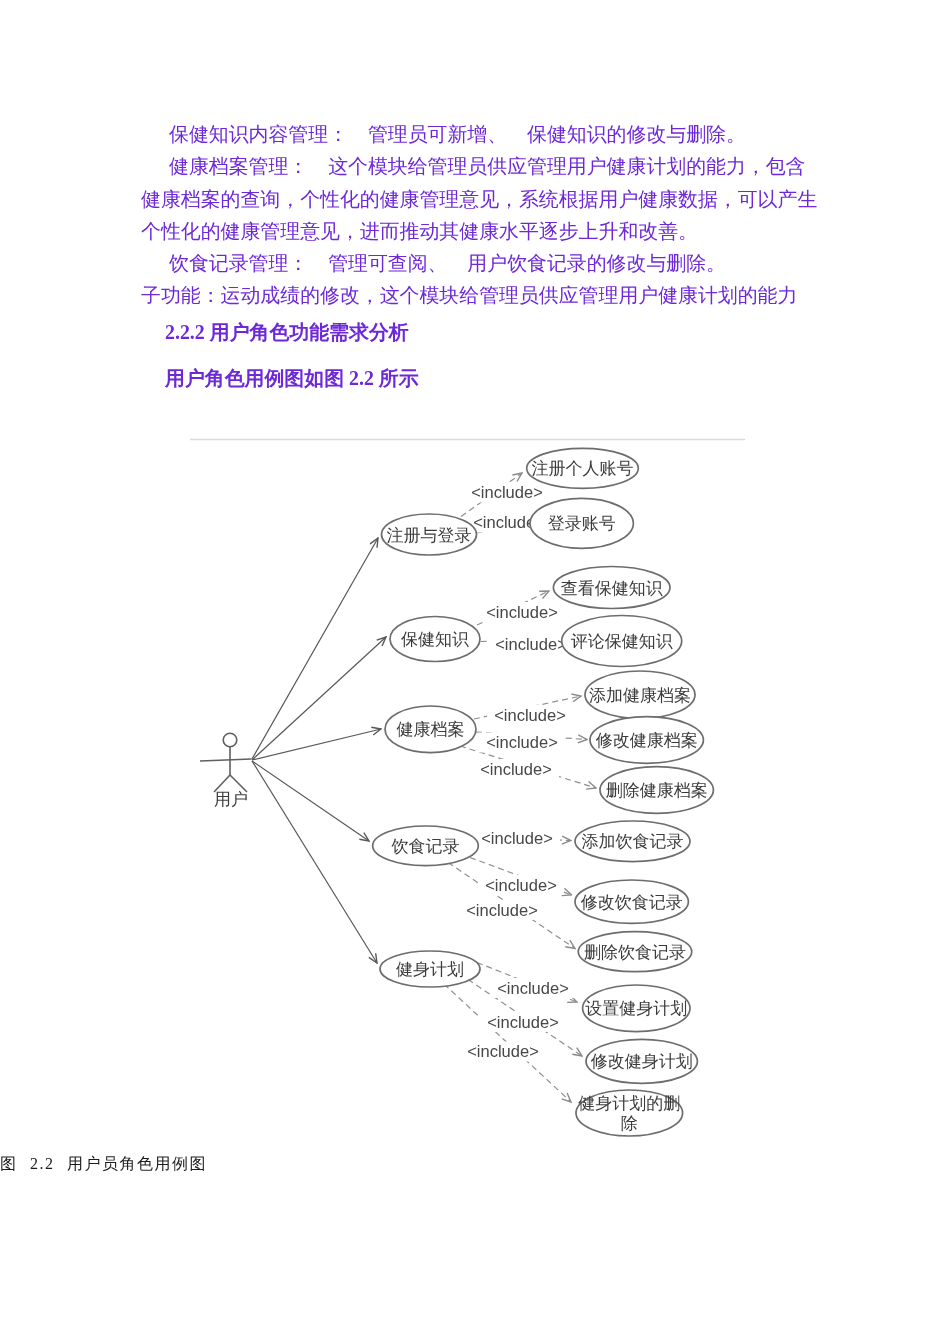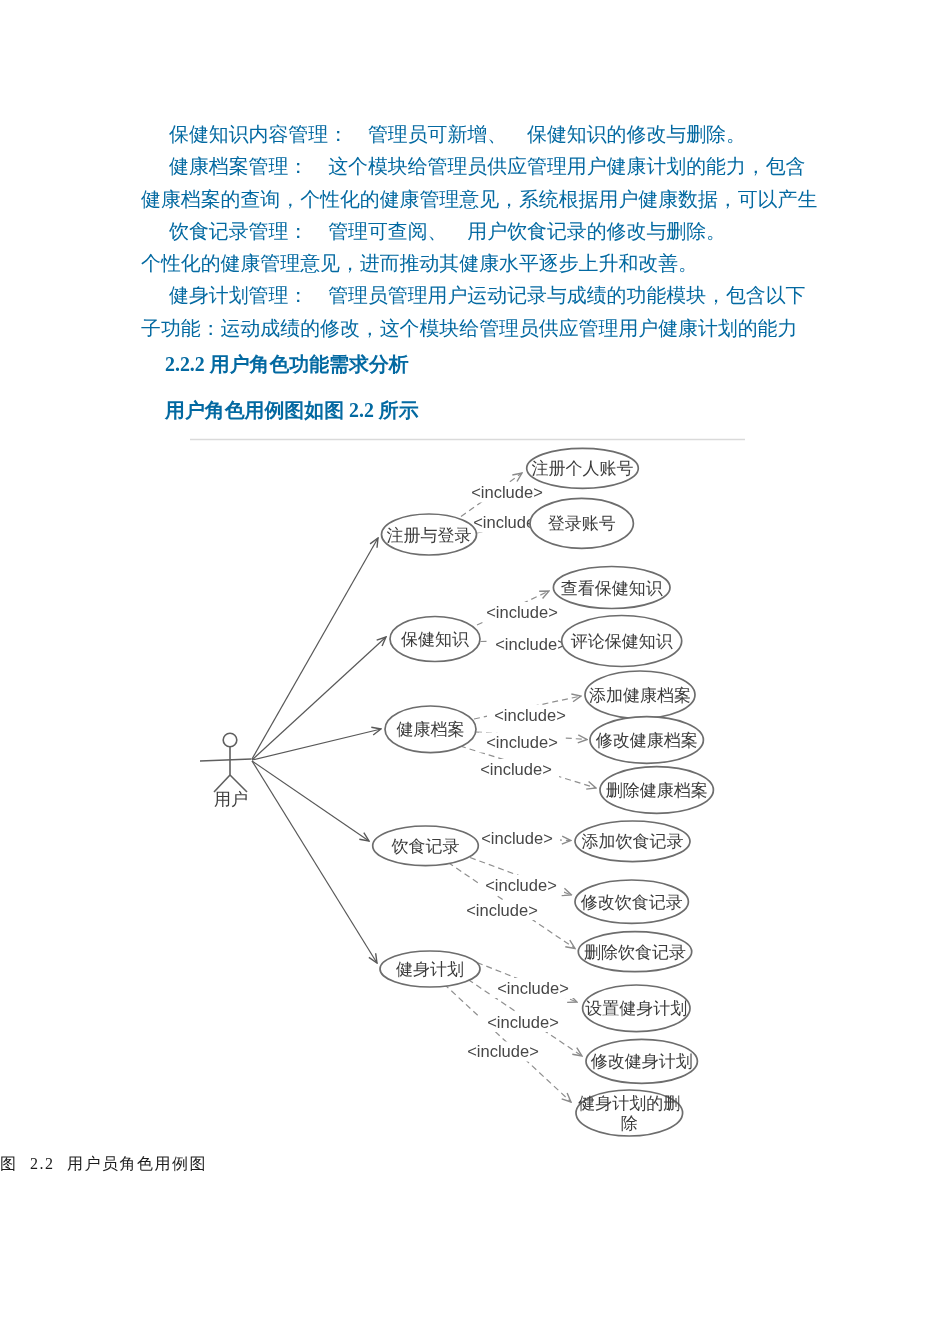--- a/index.html
+++ b/index.html
@@ -11,21 +11,21 @@
     position: relative;
     overflow: hidden;
   }
   .page { position: absolute; inset: 0; }
 
   
   .body-text {
     position: absolute;
     top: 118px; left: 141px; width: 680px;
     font-size: 19.9px;
-    color: #0369a1;
+    color: #6d28d9;
   }
   .bodyline {
     height: 32.3px; line-height: 32.3px;
     white-space: nowrap;
     letter-spacing: 0;
   }
   .bodyline.indent { padding-left: 28px; }
   .bodyline.indent-sm { padding-left: 24px; font-weight: bold; }
   .bodyline.mt4 { margin-top: 4px; }
   .bodyline.mt3 { margin-top: 14px; }
@@ -52,23 +52,22 @@
 </style>
 </head>
 <body>
 
 <div class="page">
 
   <div class="body-text">
     <div class="bodyline indent">保健知识内容管理：　管理员可新增、　保健知识的修改与删除。</div>
     <div class="bodyline indent">健康档案管理：　这个模块给管理员供应管理用户健康计划的能力，包含</div>
     <div class="bodyline">健康档案的查询，个性化的健康管理意见，系统根据用户健康数据，可以产生</div>
+    <div class="bodyline">个性化的健康管理意见，进而推动其健康水平逐步上升和改善。</div>
     <div class="bodyline indent">饮食记录管理：　管理可查阅、　用户饮食记录的修改与删除。</div>
-    <div class="bodyline">个性化的健康管理意见，进而推动其健康水平逐步上升和改善。</div>
-    <div class="bodyline indent">健身计划管理：　管理员管理用户运动记录与成绩的功能模块，包含以下</div>
     <div class="bodyline">子功能：运动成绩的修改，这个模块给管理员供应管理用户健康计划的能力</div>
     <div class="bodyline indent-sm mt4">2.2.2 用户角色功能需求分析</div>
     <div class="bodyline indent-sm mt3">用户角色用例图如图 2.2 所示</div>
   </div>
 
   <svg class="figure-svg" width="950" height="714" viewBox="0 0 950 714">
     <defs>
       <marker id="arrSolid" markerUnits="userSpaceOnUse" viewBox="0 0 12 12" markerWidth="12" markerHeight="12" refX="11" refY="6" orient="auto">
         <path d="M2,2 L11,6 L2,10" fill="none" stroke="#585858" stroke-width="1.4"></path>
       </marker>

